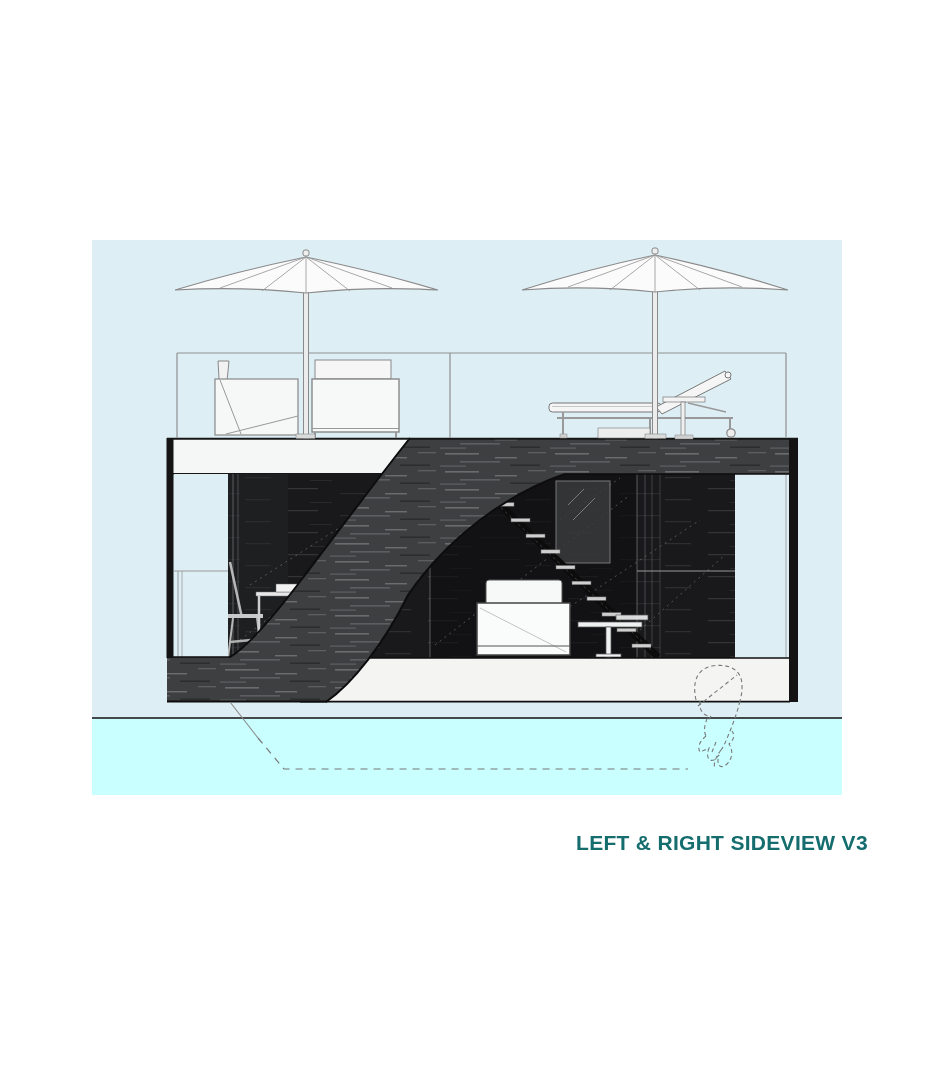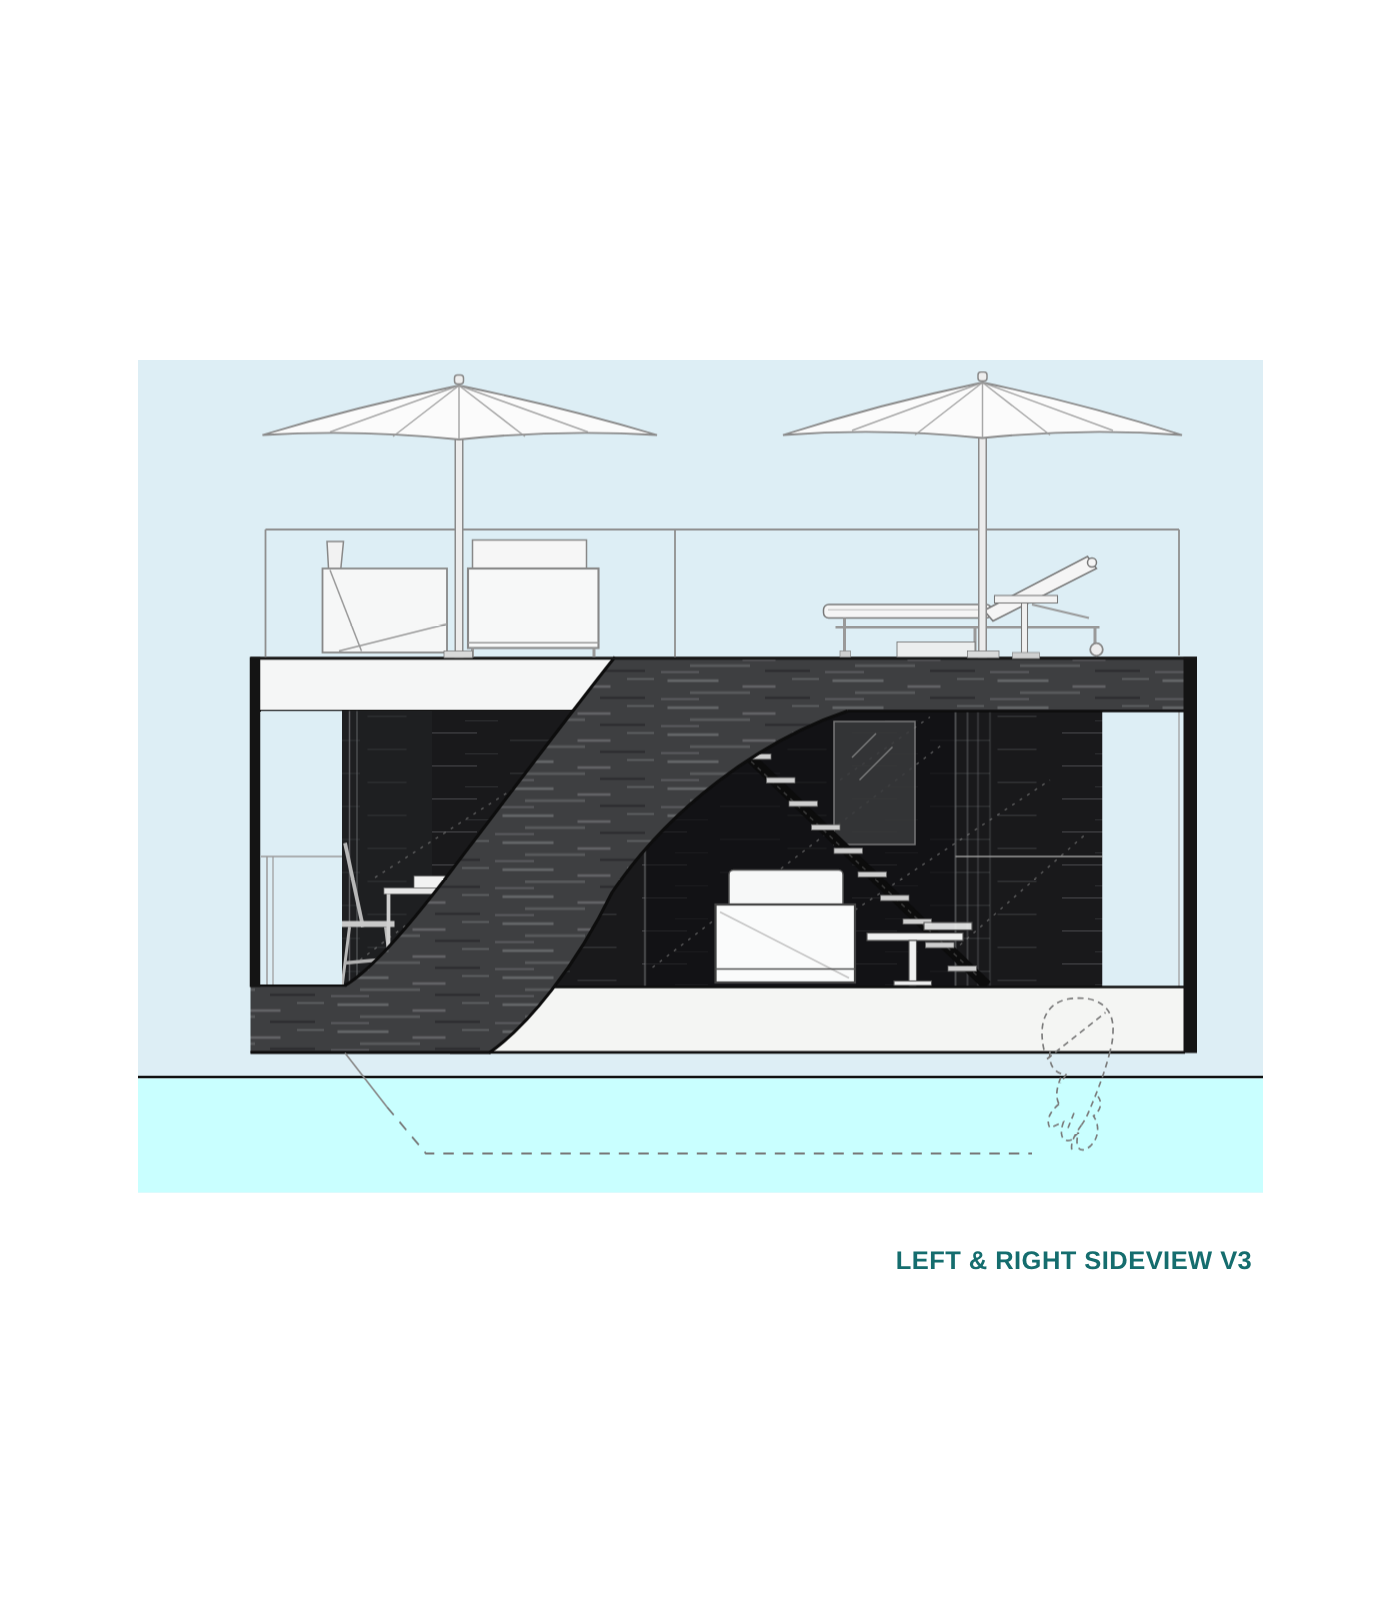--- a/index.html
+++ b/index.html
@@ -1,19 +1,19 @@
 <!DOCTYPE html>
 <html><head>
 <meta charset="utf-8">
 <style>
   html,body{margin:0;padding:0;background:#ffffff;}
   .canvas{position:relative;width:932px;height:1067px;background:#ffffff;overflow:hidden;
           font-family:"Liberation Sans", sans-serif;}
-  .caption{position:absolute;left:596px;top:831px;width:240px;
-           font-weight:700;font-size:17px;letter-spacing:.3px;white-space:nowrap;text-align:center;}
+  .caption{position:absolute;left:576px;top:831px;width:240px;
+           font-weight:700;font-size:21px;letter-spacing:.3px;white-space:nowrap;}
   svg{position:absolute;left:0;top:0;}
 </style>
 </head>
 <body>
 
 <div class="canvas">
 
 <svg width="932" height="1067" viewBox="0 0 932 1067">
   <defs>
     <pattern id="wood" width="110" height="18" patternUnits="userSpaceOnUse">

